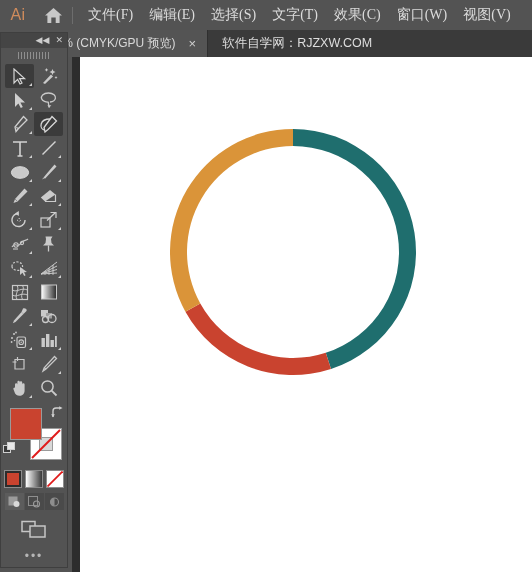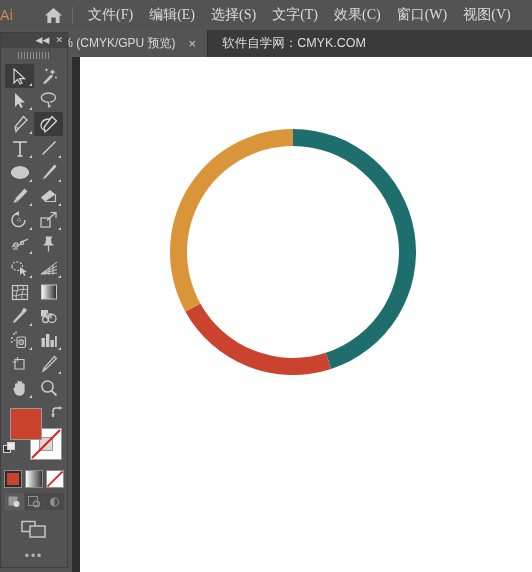--- a/index.html
+++ b/index.html
@@ -11,22 +11,22 @@
   }
   #app{position:relative;width:532px;height:572px;overflow:hidden;}
 
   
   .menubar{
     position:absolute;left:0;top:0;width:532px;height:30px;
     background:#535353;display:flex;align-items:center;
     border-bottom:1px solid #4a4a4a;
   }
   .ai-logo{
-    width:36px;height:30px;display:flex;align-items:center;
-    color:#cf8b5c;font-size:14px;font-weight:400;letter-spacing:.5px;
+    width:36px;height:30px;display:flex;align-items:center;justify-content:center;
+    color:#cf8b5c;font-size:16px;font-weight:400;letter-spacing:.5px;
   }
   .home-icon{
     width:34px;height:30px;display:flex;align-items:center;justify-content:center;
   }
   .menu-sep{width:1px;height:17px;background:#6d6d6d;margin:0 7px 0 2px;}
   .menu-items{display:flex;align-items:center;height:30px;}
   .menu-item{
     color:#dcdcdc;font-size:14px;padding:16px 8px;height:30px;line-height:30px;
     white-space:nowrap;cursor:default;font-family:Liberation Serif, serif;
   }
@@ -174,21 +174,21 @@
       <div class="menu-item">视图(V)</div>
     </div>
   </div>
 
   <div class="tabbar">
     <div class="tab active">
       <span class="tab-label">@ 139.94% (CMYK/GPU 预览)</span>
       <span class="tab-close">×</span>
     </div>
     <div class="tab-plain">
-      <span>软件自学网：CMYK.COM</span>
+      <span>软件自学网：RJZXW.COM</span>
     </div>
   </div>
 
   <div class="canvas-area">
     <div class="artboard">
       <div class="chart-wrap">
         <svg id="donut-svg" width="452" height="515" viewBox="0 0 452 515" aria-hidden="true">
             <path d="M 213 72 A 123 123 0 0 1 251.00909030811854 311.97995150430387 L 245.75580140374444 295.8119907272863 A 106 106 0 0 0 213 89 Z" fill="#1f6e6e"></path>
             <path d="M 251.00909030811854 311.97995150430387 A 123 123 0 0 1 105.42177602185433 254.6315832902995 L 120.29031104322405 246.38981974611175 A 106 106 0 0 0 245.75580140374444 295.8119907272863 Z" fill="#c9432f"></path>
             <path d="M 105.42177602185433 254.6315832902995 A 123 123 0 0 1 212.99999999999997 72 L 212.99999999999997 89 A 106 106 0 0 0 120.29031104322405 246.38981974611175 Z" fill="#da9439"></path>

